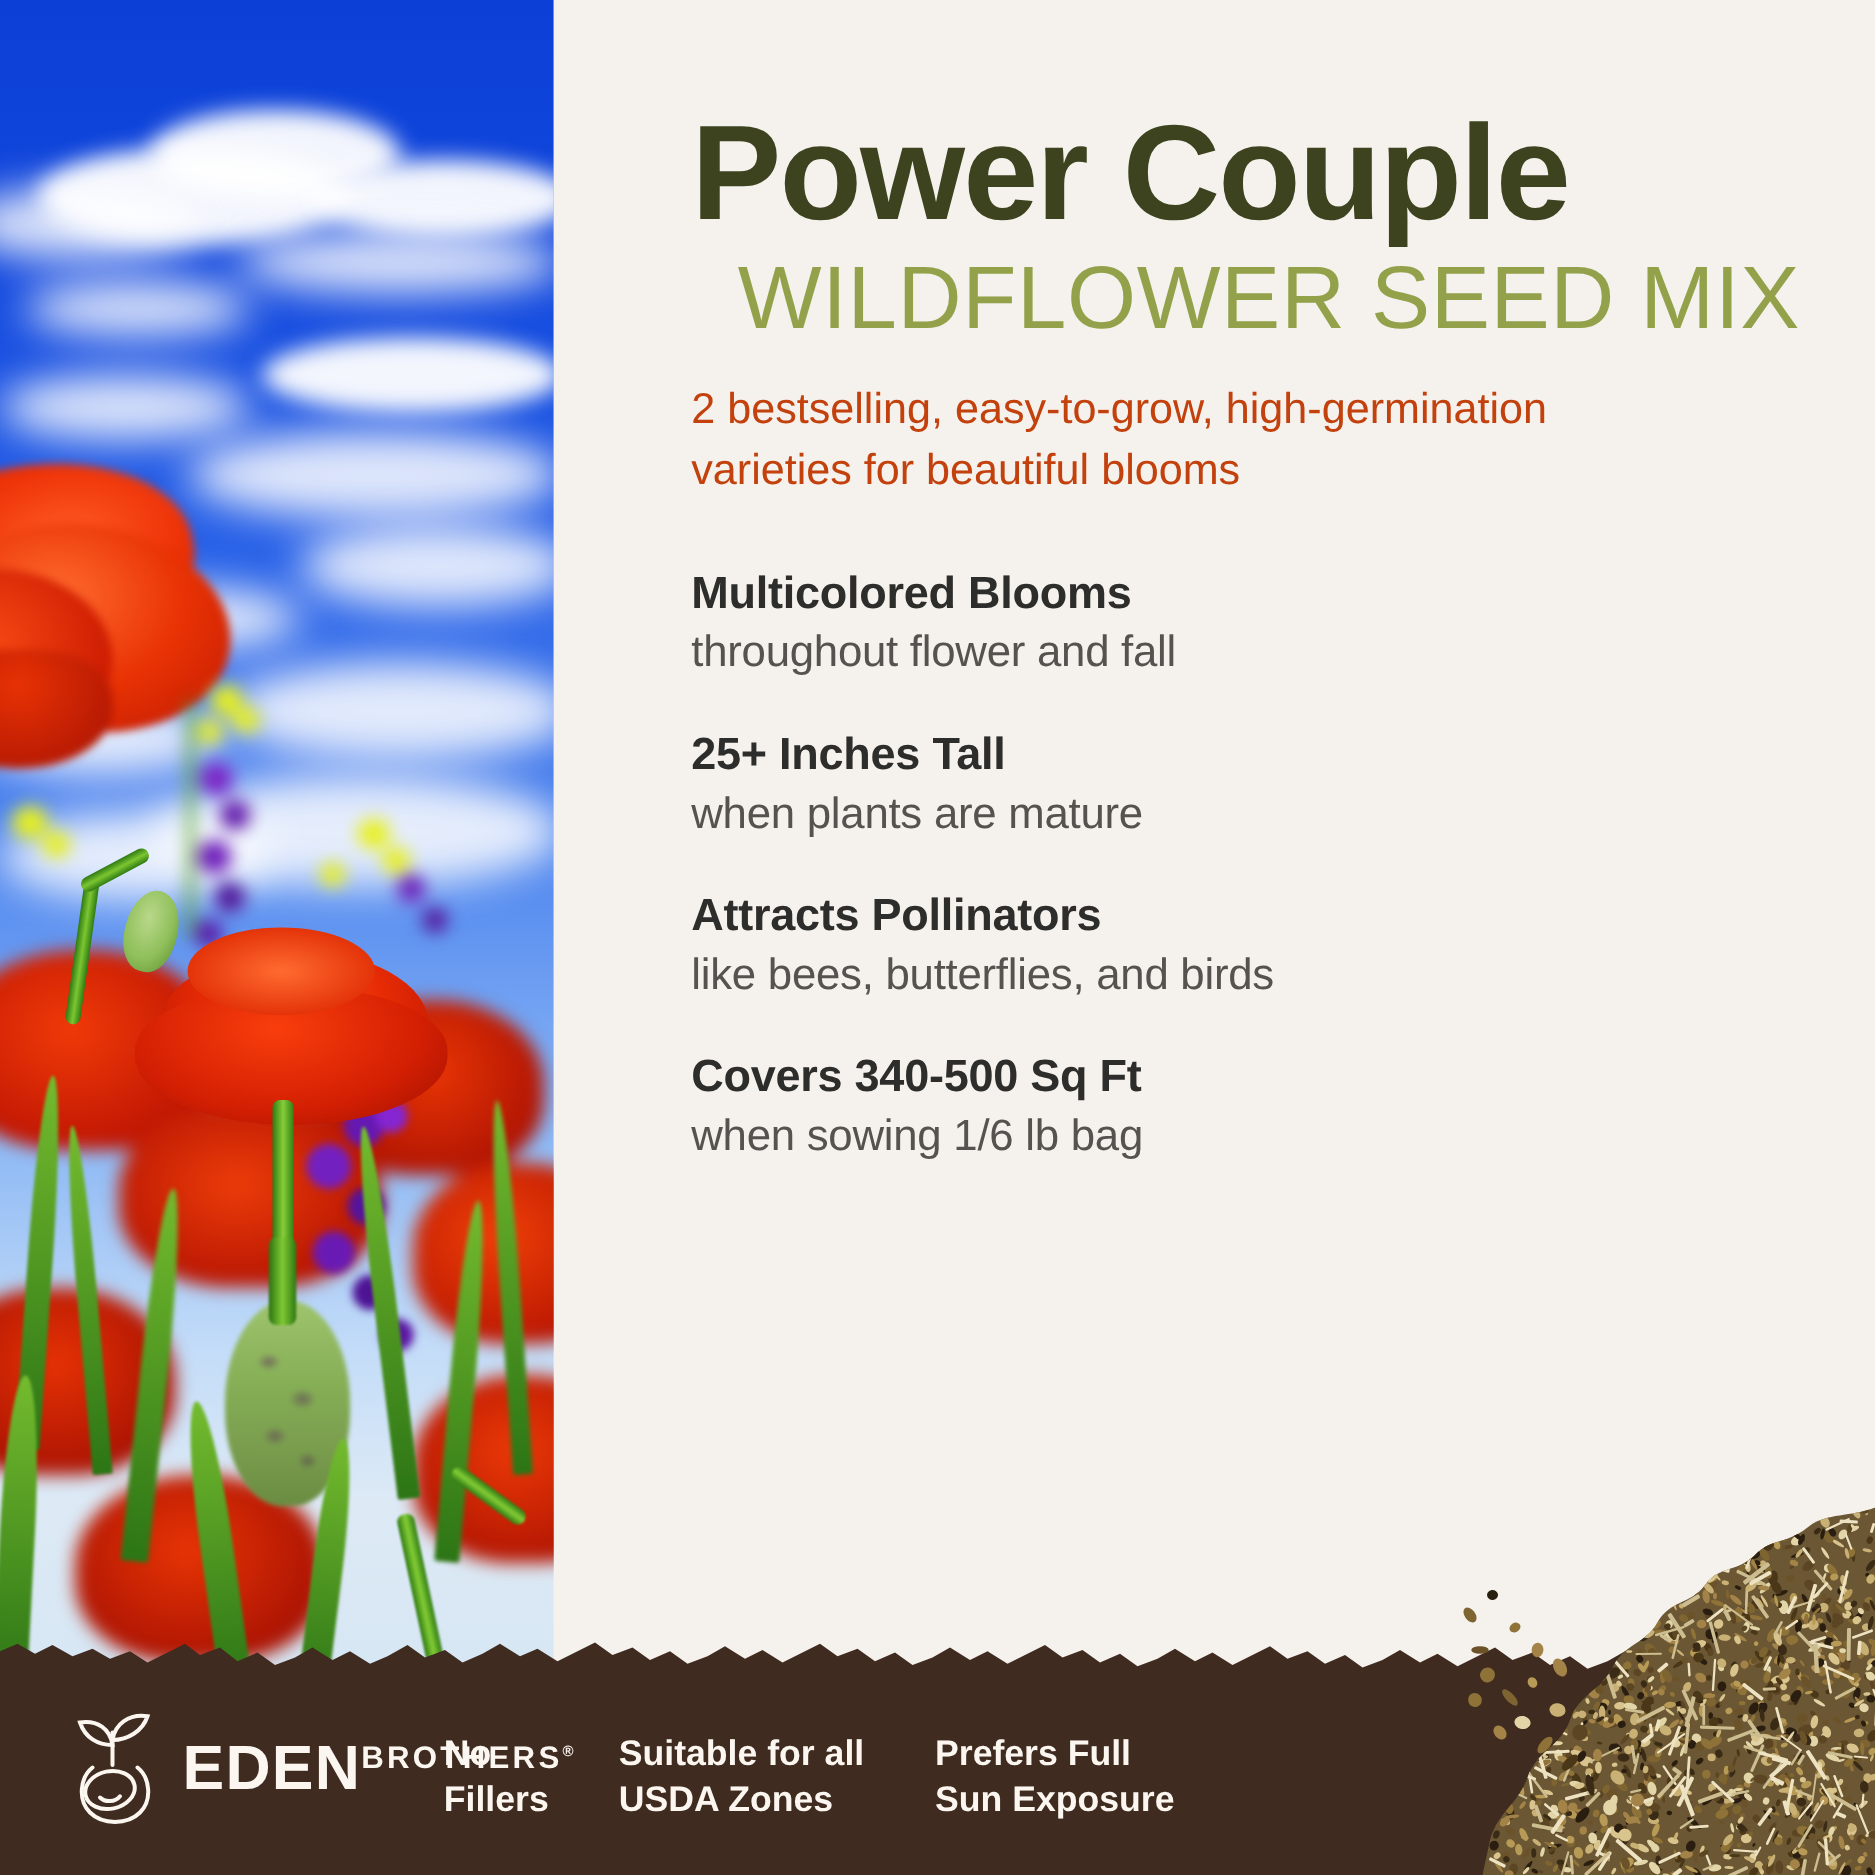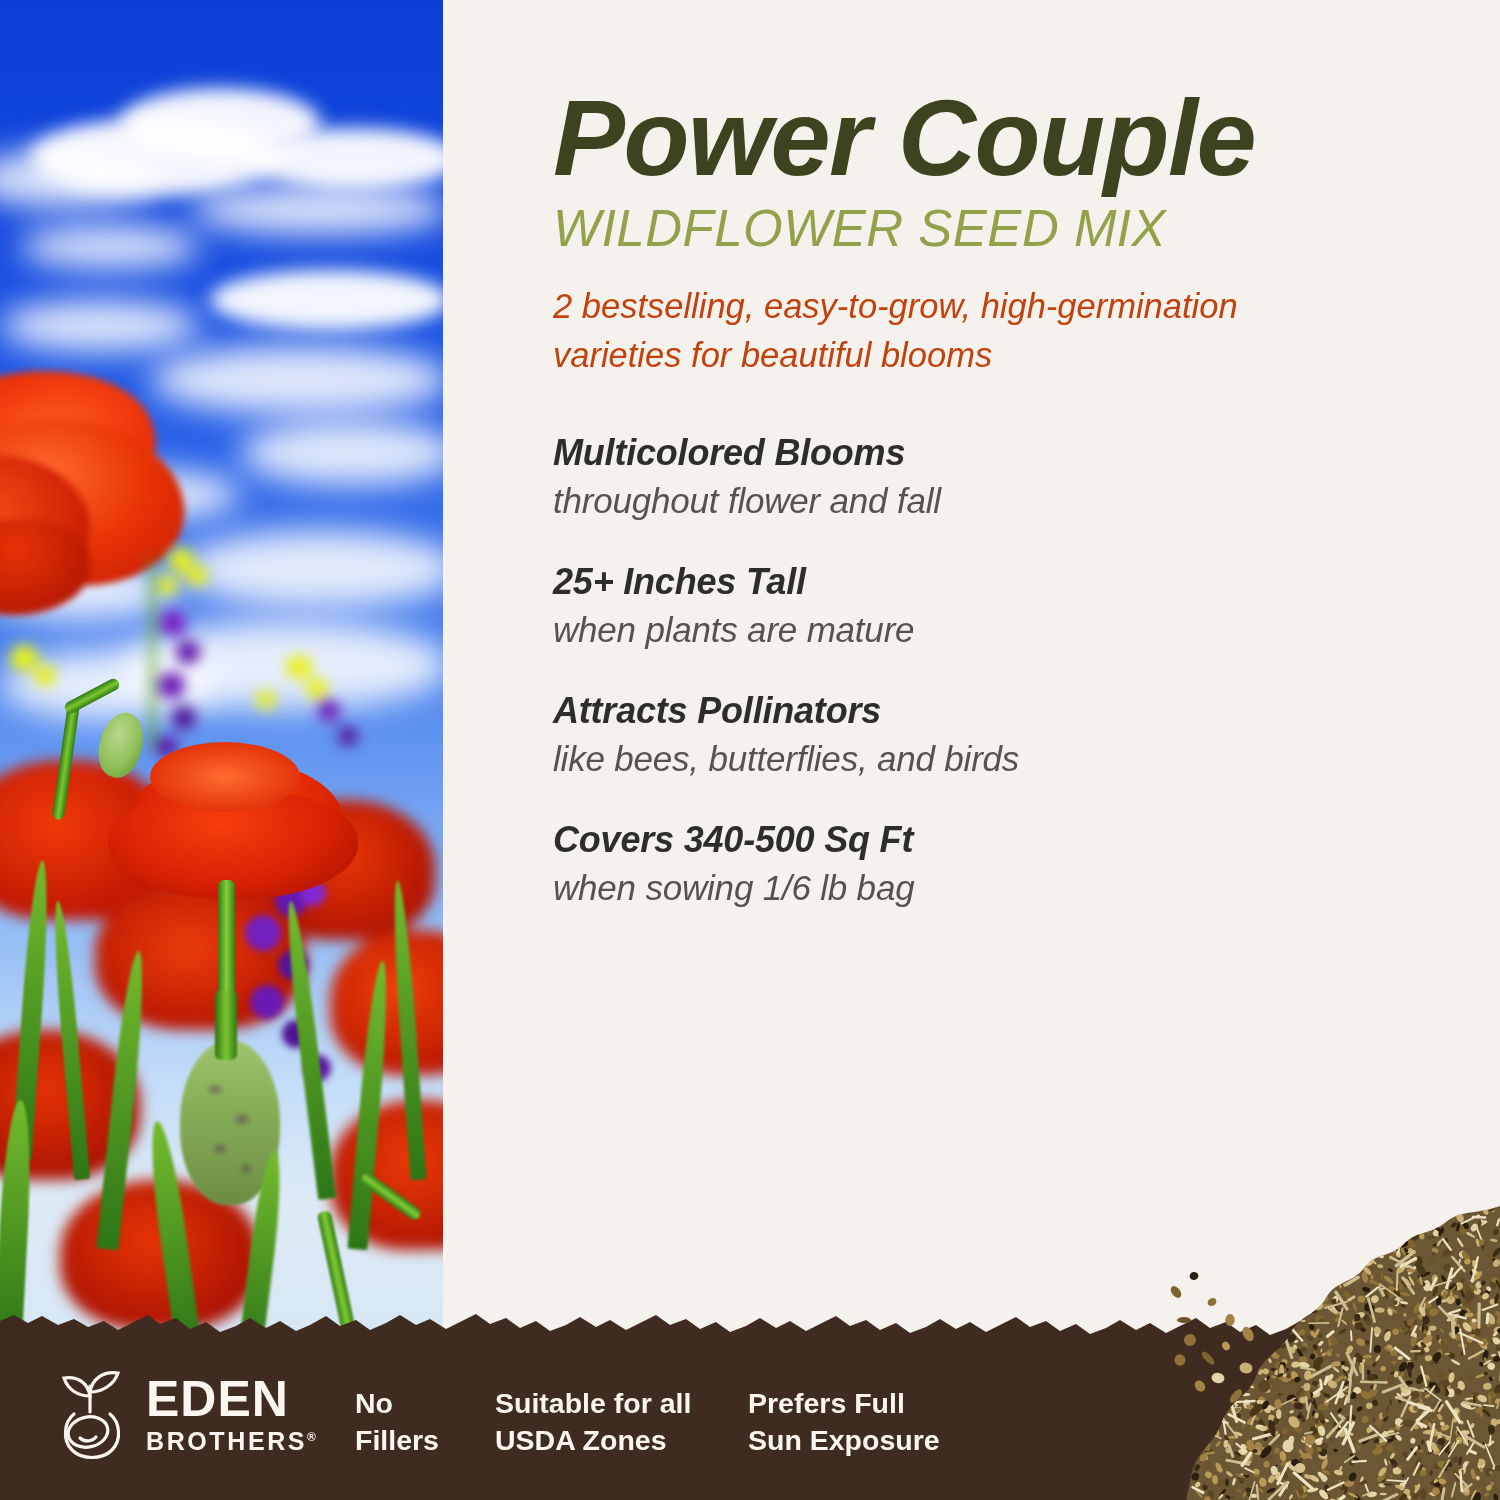--- a/index.html
+++ b/index.html
@@ -27,46 +27,46 @@
   .poppy { position:absolute; border-radius:48% 48% 42% 42%; }
   .petal { position:absolute; border-radius:50%; }
   .stem { position:absolute; border-radius:6px; background:linear-gradient(to right,#3E8C1A,#6FC02C,#3C8418); }
   .bud { position:absolute; border-radius:50% 50% 46% 46%; }
   .larkspur-dot { position:absolute; border-radius:50%; }
   .yellow-dot { position:absolute; border-radius:50%; background:#E8F018; }
   .leaf-blade { position:absolute; background:linear-gradient(to top,#2C7515,#74BB2E); border-radius:50% 50% 2px 2px; }
 
   
   .content { position:absolute; left:443px; top:0; width:1057px; height:1500px; background:#F5F1EC; }
-  .pad { padding-left:110px; padding-right:60px;font-style:italic; }
+  .pad { padding-left:110px; padding-right:60px; }
 
   .title {
     font-size:108px; line-height:1.0; font-weight:bold; color:#3D431F;
     letter-spacing:-1.5px; padding-top:84px;
   }
   .subtitle {
-    font-size:51px; line-height:1.05; color:#93A24A; letter-spacing:0.5px;
-    margin-top:10px; font-weight:400;
+    font-size:71px; line-height:1.05; color:#93A24A; letter-spacing:0.5px;
+    margin-top:10px; font-weight:400;text-align:right;
   }
   .lede {
     font-size:34.5px; line-height:1.42; color:#c2410c; margin-top:26px; max-width:760px;
     font-weight:400;
   }
 
   .features { margin-top:52px; }
   .feature { margin-bottom:40px; }
   .feature:last-child { margin-bottom:0; }
   .f-head { font-size:36px; font-weight:bold; color:#2D2D2B; letter-spacing:-0.2px; }
   .f-sub  { font-size:35px; color:#55534F; margin-top:7px; font-weight:400; letter-spacing:-0.2px; }
 
   
   .footer-wrap { position:absolute; left:0; bottom:0; width:1500px; height:215px; }
   .torn-svg { position:absolute; left:0; top:0; width:1500px; height:215px; display:block; }
   .logo-area { position:absolute; left:48px; bottom:38px; display:flex; align-items:center; gap:14px; }
-  .logo-text { display:flex; flex-direction:column; line-height:1; }
+  .logo-text { display:flex; flex-direction:row; line-height:1; }
   .logo-eden { font-size:50px; font-weight:bold; color:#FBF7F0; letter-spacing:1px; }
   .logo-bros { font-size:25px; font-weight:bold; color:#FBF7F0; letter-spacing:2.6px; margin-top:5px; }
   .logo-reg { font-size:12px; vertical-align:super; }
 
   .fcol { position:absolute; bottom:40px; color:#FBF7F0; font-weight:bold; font-size:28.5px; line-height:1.32; }
   .fcol.c1 { left:355px; }
   .fcol.c2 { left:495px; }
   .fcol.c3 { left:748px; }
   .fcol.c4 { left:978px; }
 

